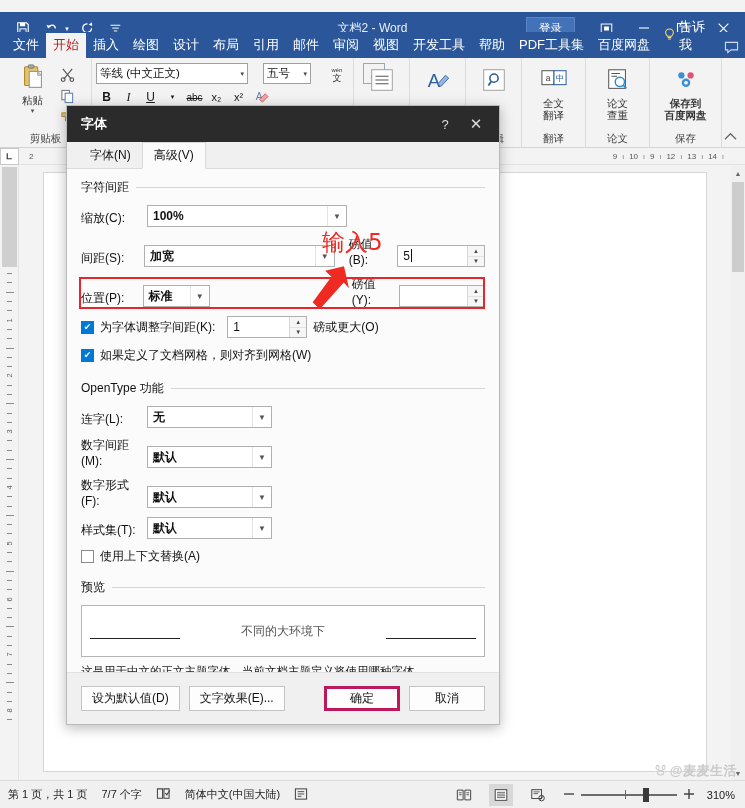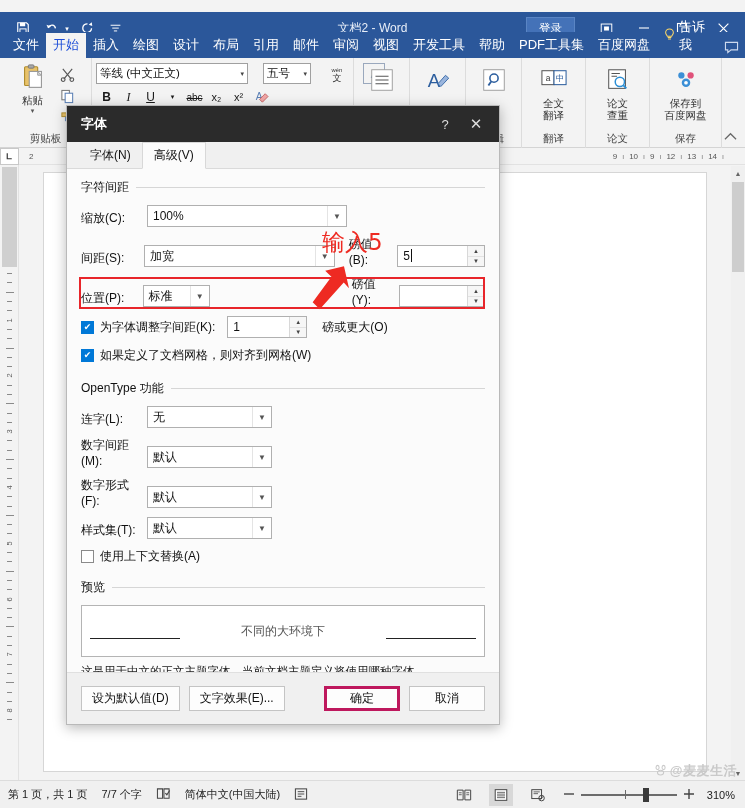--- a/index.html
+++ b/index.html
@@ -39,21 +39,21 @@
   }
   .tb-icon.close { width: 44px; font-size: 15px; }
 
   
   .ribbon-tabs {
     position: absolute; left: 0; top: 32px; width: 745px; height: 26px;
     background: #2b579a; display: flex; align-items: flex-end;
     font-size: 13px; color: #fff; padding-left: 6px;
   }
   .rtab { padding: 4px 7px 5px; white-space: nowrap; line-height: 16px; }
-  .rtab.active { background: #f3f3f3; color: #1d4ed8; font-weight: normal; }
+  .rtab.active { background: #f3f3f3; color: #b91c1c; font-weight: normal; }
   .rtab-spacer { flex: 1; }
   .rtab-icon { padding: 4px 6px; display:flex; align-items:center; }
   .tellme { display: flex; align-items: center; gap: 4px; padding: 4px 7px; }
 
   
   .ribbon {
     position: absolute; left: 0; top: 58px; width: 745px; height: 90px;
     background: #f3f3f3; border-bottom: 1px solid #d4d4d4;
     display: flex; font-size: 11px; color: #333;
   }
@@ -192,21 +192,21 @@
   .sec-head { display: flex; align-items: center; gap: 7px; font-size: 12px; color: #111; margin-bottom: 9px; }
   .sec-line { flex: 1; height: 1px; background: #d6d6d6; }
 
   .frow { display: flex; align-items: flex-end; margin-bottom: 9px; font-size: 12px; color: #111; }
   .flabel { width: 66px; font-size: 12px; color: #111; }
 
   .combo {
     height: 22px; background: #fff; border: 1px solid #b0b0b0;
     display: flex; align-items: center; font-size: 12px; color: #111;
   }
-  .combo .cval { flex: 1; padding: 0 5px; overflow: hidden; white-space: nowrap; }
+  .combo .cval { flex: 1; padding: 0 5px; overflow: hidden; white-space: nowrap; font-weight: bold; }
   .combo .carrow { width: 19px; height: 20px; display:flex; align-items:center; justify-content:center;
                    color:#555; font-size: 8px; border-left: 1px solid #e4e4e4; }
   .combo-200 { width: 200px; }
   .combo-72 { width: 72px; }
   .combo-125 { width: 125px; }
 
   .spin {
     height: 22px; background: #fff; border: 1px solid #b0b0b0;
     display: flex; align-items: center; font-size: 12px; color: #111;
   }
@@ -515,21 +515,21 @@
             <span>论文</span><br>
             <span>查重</span>
           </span>
         </div>
       </div>
       <div class="rgroup-label">论文</div>
     </div>
 
     <div class="rgroup" style="width:72px; border-right:1px solid #dcdcdc;">
       <div class="rgroup-body">
-        <div class="addin-btn" style="width:66px;">
+        <div class="addin-btn" style="width:66px;font-weight:bold;">
           <span class="big-ico">
             <svg width="28" height="24" viewBox="0 0 30 26">
                 <circle cx="10" cy="8" r="3.4" fill="#3b8fd6"></circle>
                 <circle cx="20" cy="8" r="3.4" fill="#e0527a"></circle>
                 <circle cx="15" cy="16" r="4.6" fill="#3b8fd6"></circle>
                 <circle cx="15" cy="16" r="2" fill="#fff"></circle>
               </svg>
           </span>
           <span class="addin-lbl">
             <span>保存到</span><br>
@@ -798,21 +798,21 @@
       <div class="cb-row">
         <span class="cbox checked">✔</span>
         <span>为字体调整字间距(K):</span>
         <div class="spin spin-80" style="margin-left:6px;">
           <span class="sval">1</span>
           <span class="sbtns">
             <span class="sb top">▲</span>
             <span class="sb">▼</span>
           </span>
         </div>
-        <span style="margin-left:9px;">磅或更大(O)</span>
+        <span style="">磅或更大(O)</span>
       </div>
 
       <div class="cb-row" style="margin-bottom:16px;">
         <span class="cbox checked">✔</span>
         <span>如果定义了文档网格，则对齐到网格(W)</span>
       </div>
 
       <div class="sec-head">
         <span>OpenType 功能</span>
         <span class="sec-line"></span>

